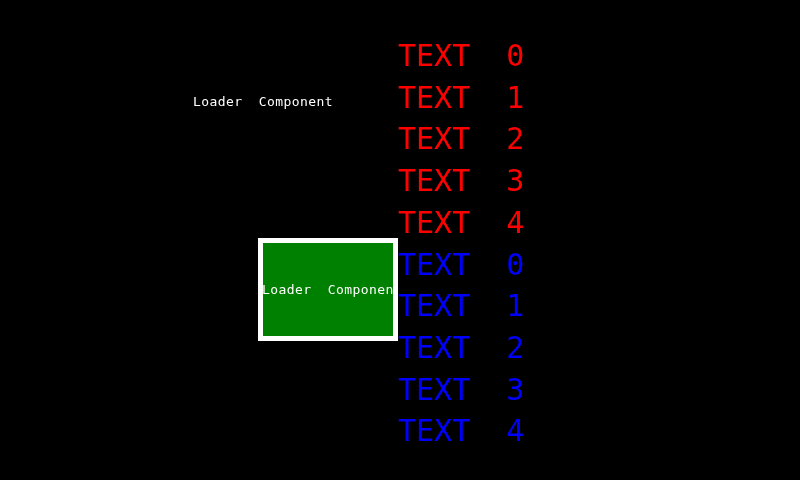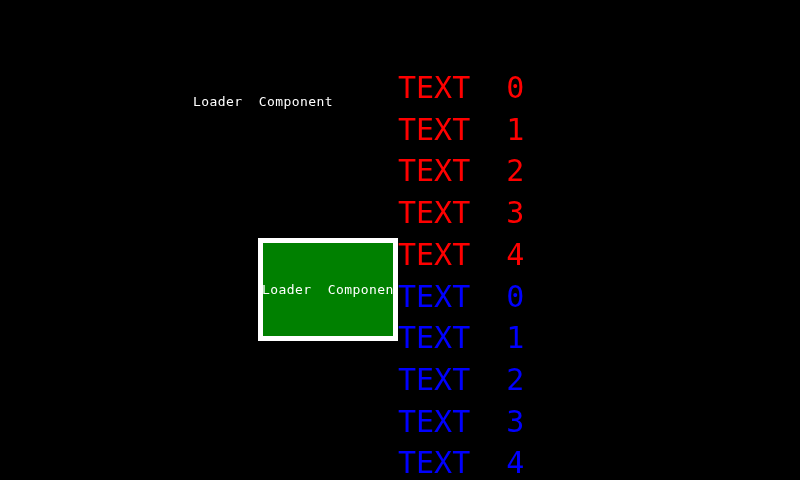--- a/index.html
+++ b/index.html
@@ -42,21 +42,20 @@
     width: 220px;
   }
   .text-item {
     position: absolute;
     left: 0;
     font-family: "DejaVu Sans Mono", monospace;
     font-size: 30px;
     line-height: 30px;
     white-space: pre;
     letter-spacing: 0px;
-    margin-top: 32px;
   }
 
   
   .loader-box {
     position: absolute;
     left: 258px;
     top: 238px;
     width: 140px;
     height: 103px;
     box-sizing: border-box;

